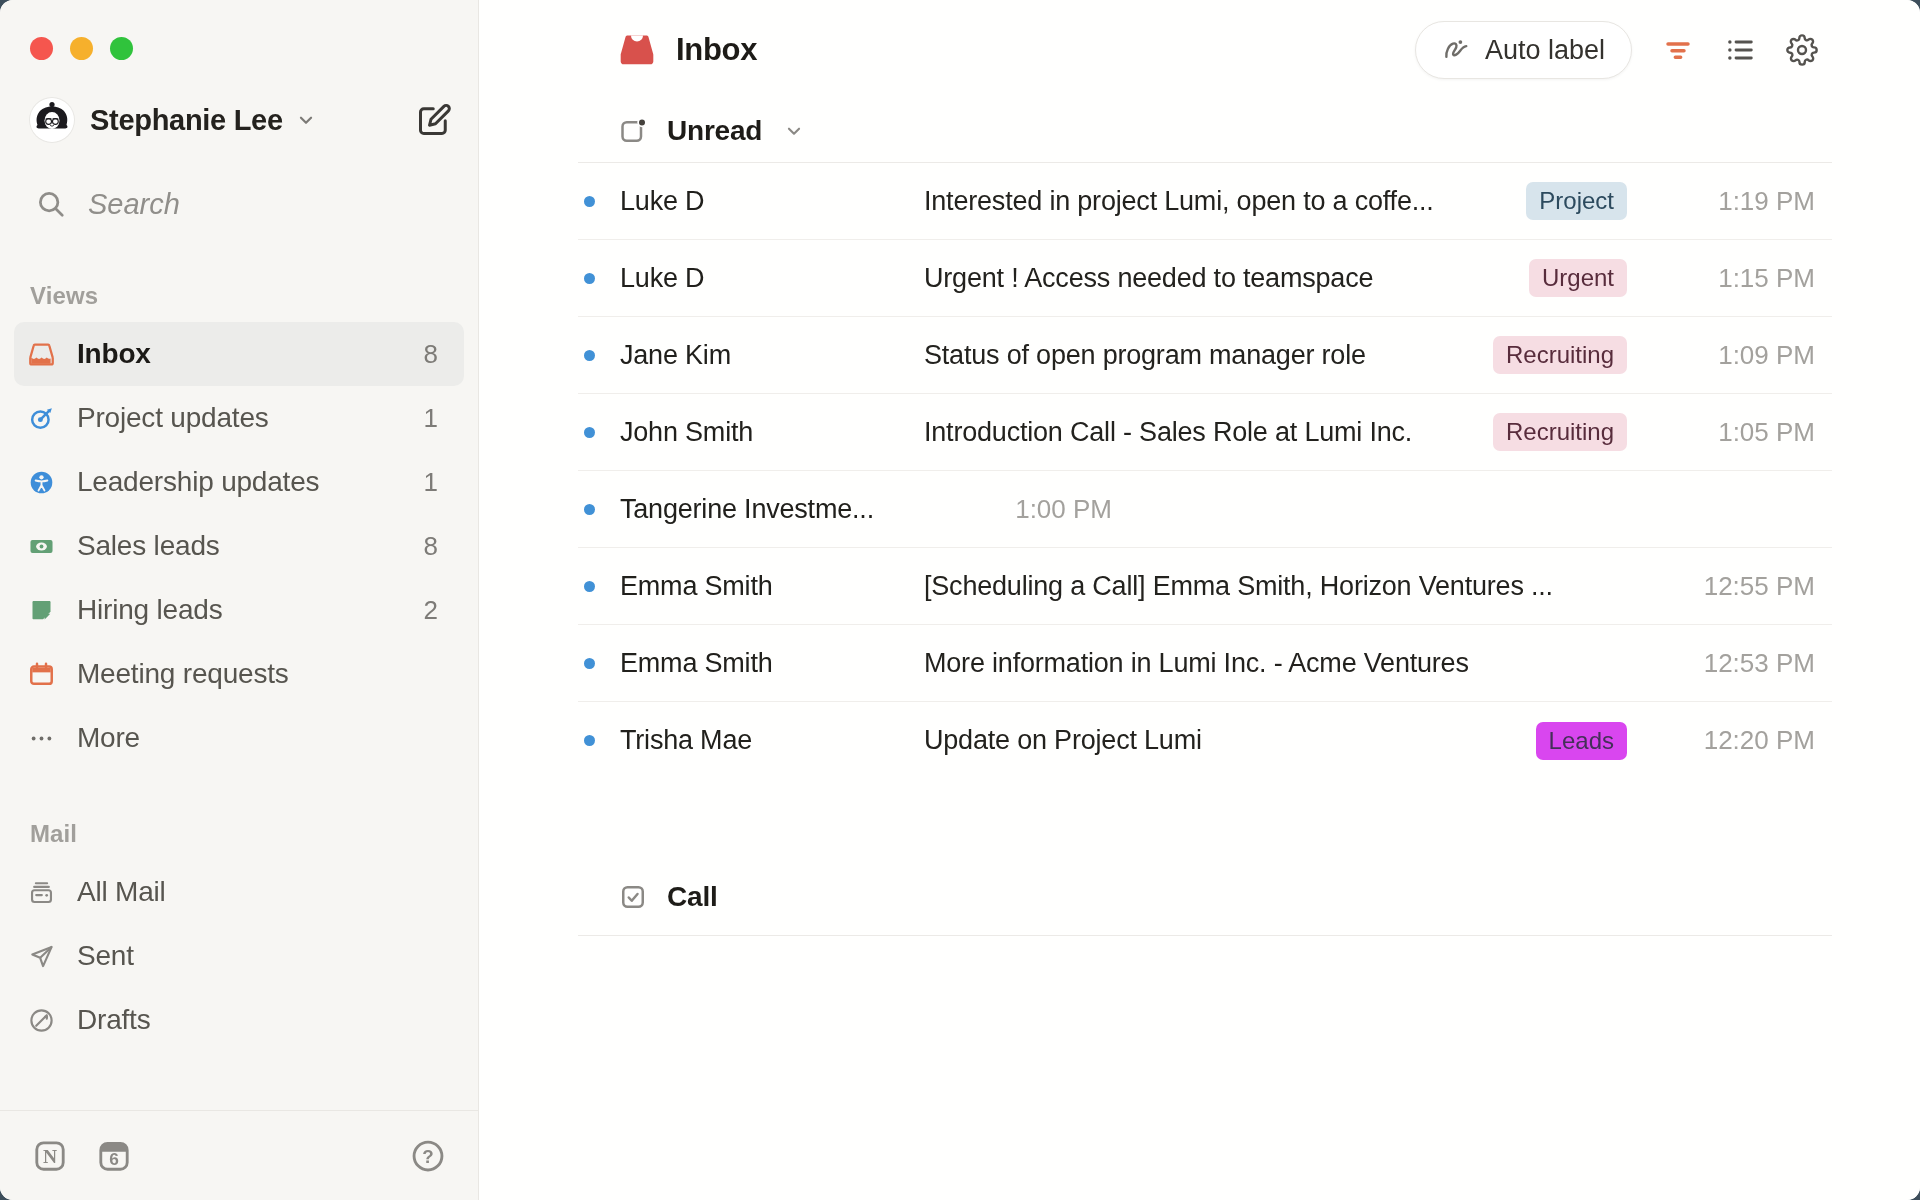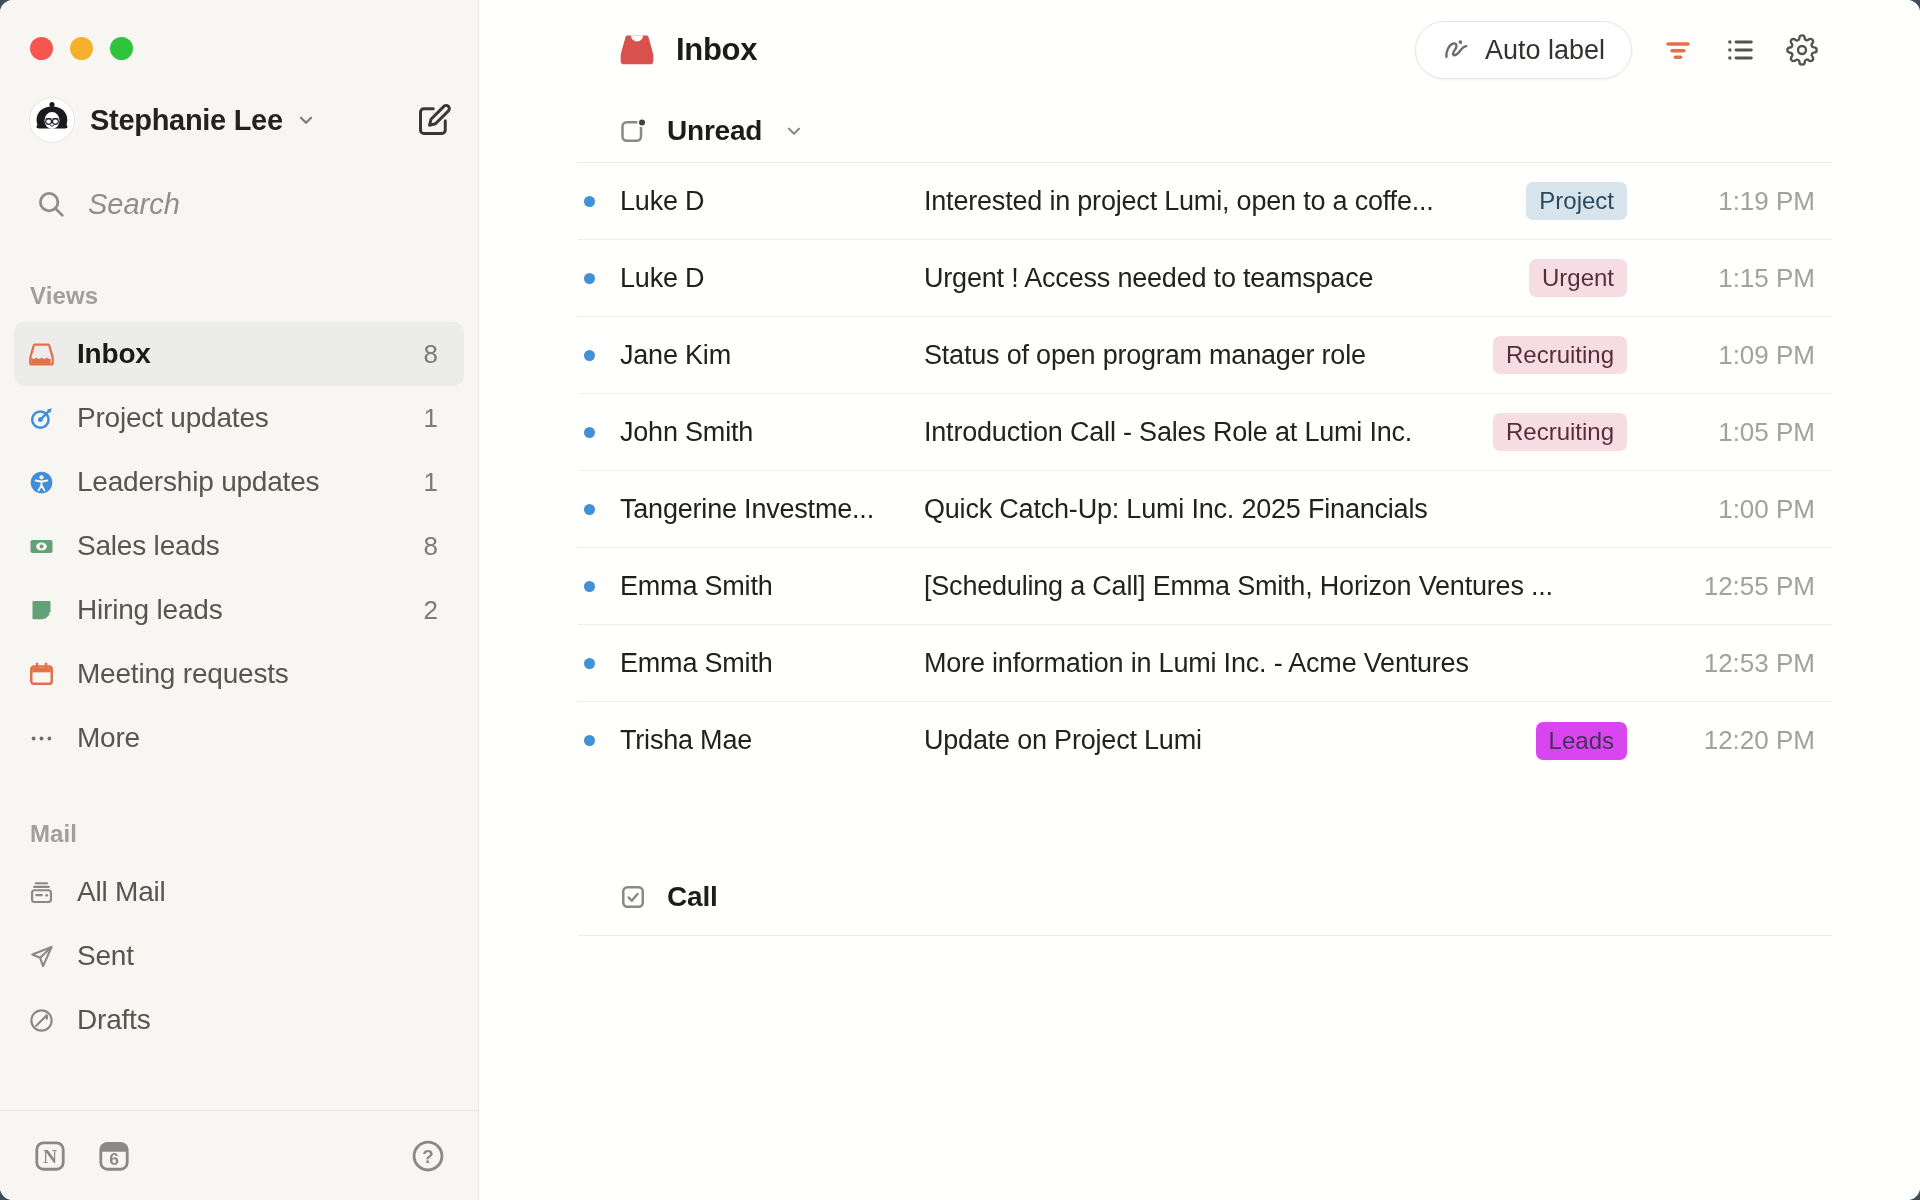--- a/index.html
+++ b/index.html
@@ -382,21 +382,20 @@
         <div class="email-row">
     <span class="dot"></span>
     <span class="sender">John Smith</span>
     <span class="subject">Introduction Call - Sales Role at Lumi Inc.</span>
     <span class="tag tag-pink">Recruiting</span>
     <span class="time">1:05 PM</span>
   </div>
         <div class="email-row">
     <span class="dot"></span>
     <span class="sender">Tangerine Investme...</span>
-    <span class="subject">Quick Catch-Up: Lumi Inc. 2025 Financials</span>
 
     <span class="time">1:00 PM</span>
   </div>
         <div class="email-row">
     <span class="dot"></span>
     <span class="sender">Emma Smith</span>
     <span class="subject">[Scheduling a Call] Emma Smith, Horizon Ventures ...</span>
 
     <span class="time">12:55 PM</span>
   </div>

